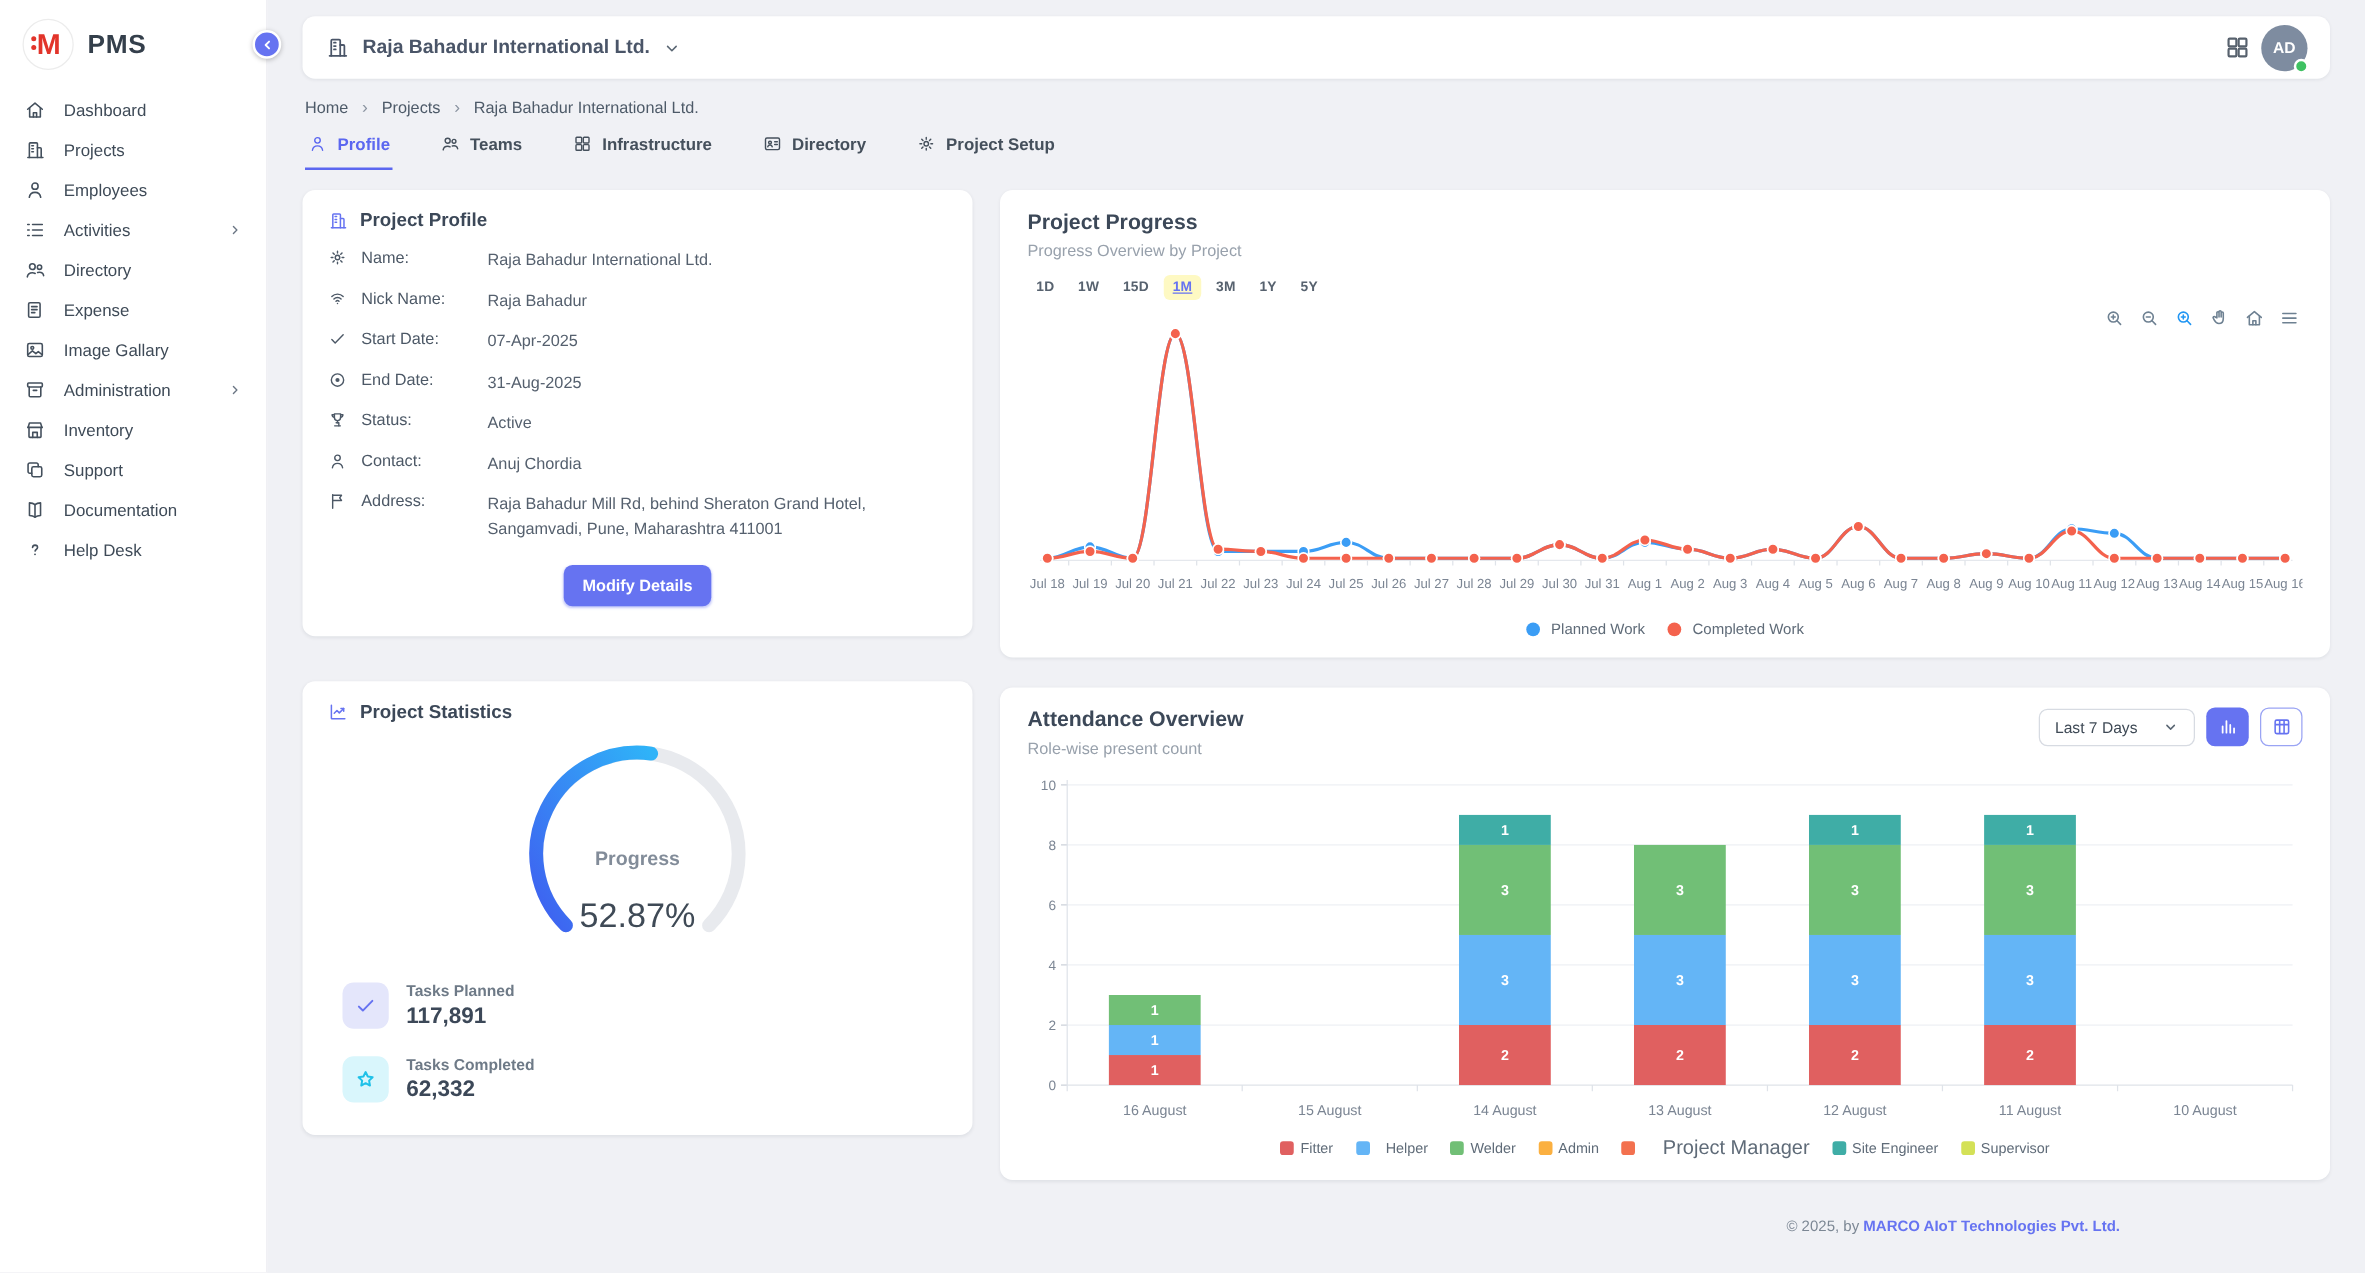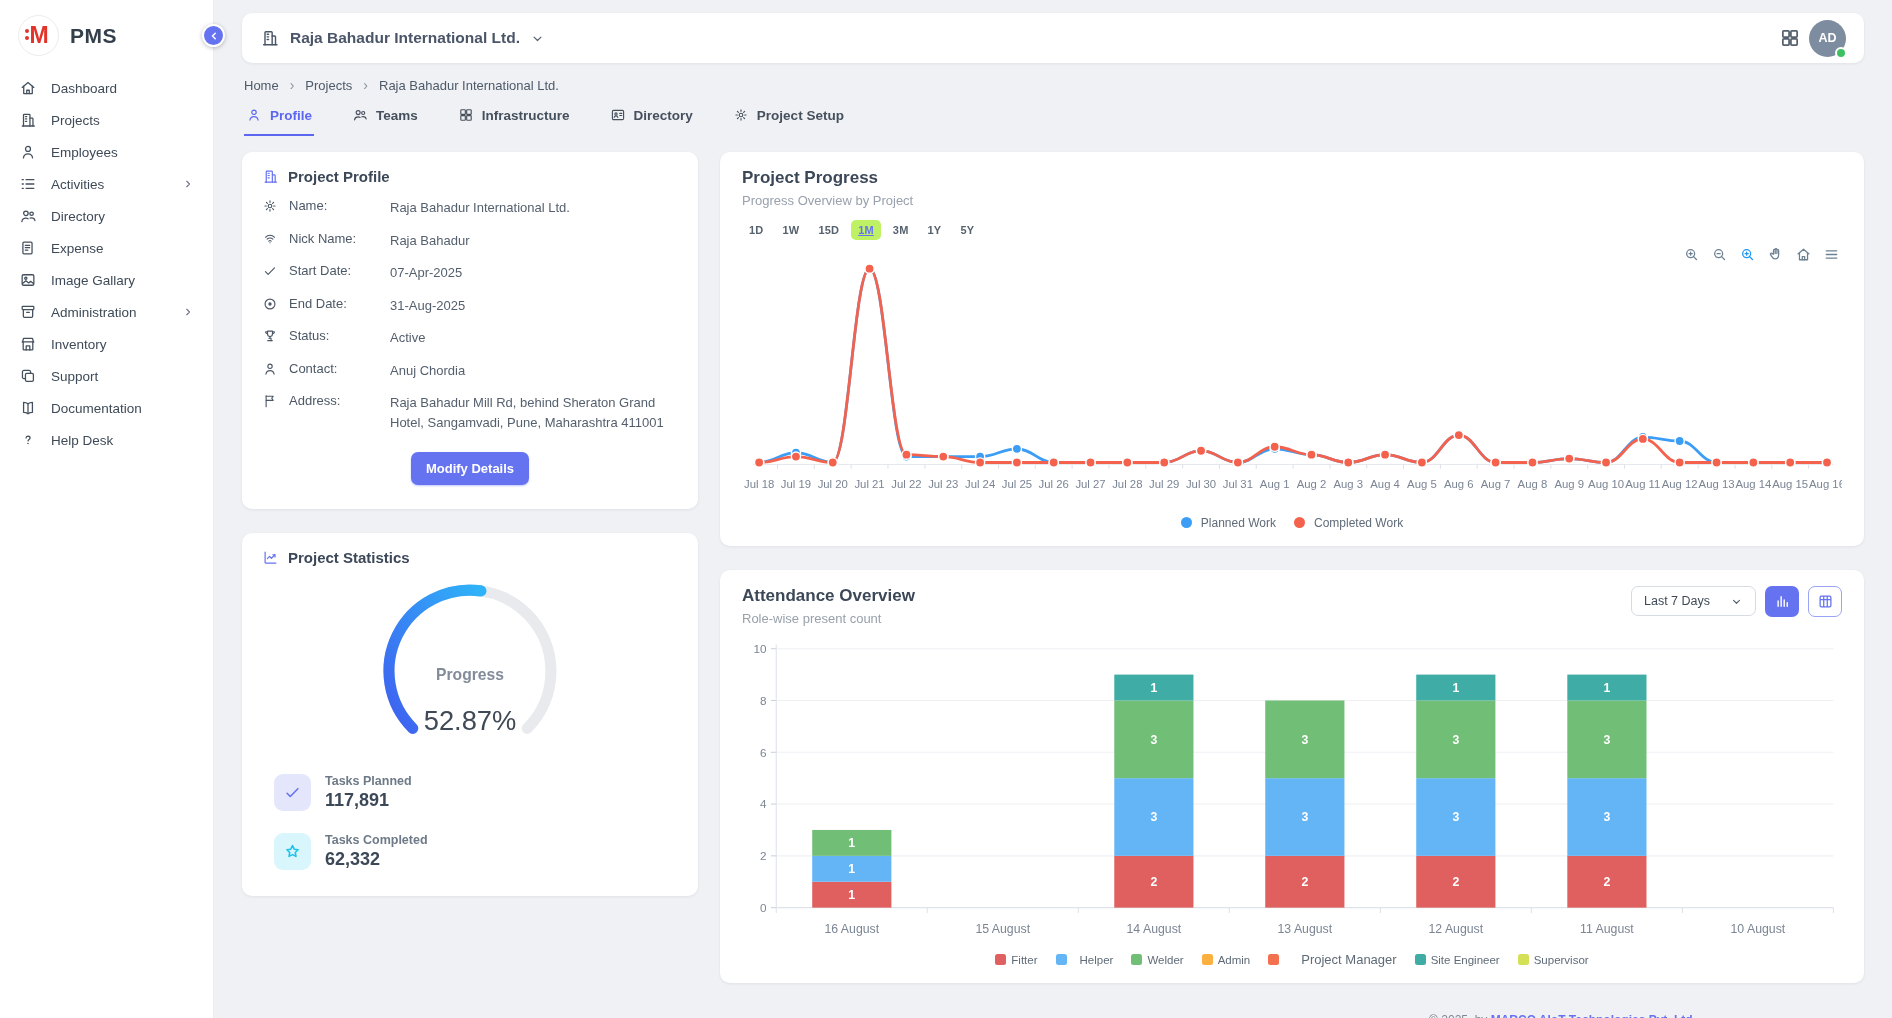--- a/index.html
+++ b/index.html
@@ -52,21 +52,21 @@
   .crumb.current { color:#5d6max976; cursor:default; }
   .crumb-sep { color:#8a93a0; font-size:14px; }
 
   .tabs { display:flex; gap:36px; margin:4px 2px 0; }
   .tab { display:flex; align-items:center; gap:8px; font-size:13.5px; font-weight:600;
     color:#45505c; padding:10px 2px 11px; border-bottom:2px solid transparent; cursor:pointer; }
   .tab svg { width:16px; height:16px; }
   .tab.active { color:#5b67f0; border-bottom-color:#5b67f0; }
 
   .content { display:flex; gap:22px; margin-top:16px; align-items:flex-start; }
-  .col-left { width:456px; flex-shrink:0; display:flex; flex-direction:column; gap:24px;justify-content:center; }
+  .col-left { width:536px; flex-shrink:0; display:flex; flex-direction:column; gap:36px;justify-content:center; }
   .col-right { flex:1; display:flex; flex-direction:column; gap:24px; min-width:0; }
 
   .card-title { display:flex; align-items:center; gap:9px; font-size:15px; font-weight:700; color:#3c4858; }
   .card-title svg { width:17px; height:17px; color:#6673f1; flex-shrink:0; }
 
   
   .profile-card { padding:16px 20px 18px; }
   .field-row { display:flex; align-items:flex-start; gap:11px; margin-top:13px; font-size:13px; }
   .field-row svg { width:16px; height:16px; color:#4c5866; flex-shrink:0; margin-top:0; }
   .field-label { width:90px; flex-shrink:0; color:#4c5866; }
@@ -85,21 +85,21 @@
   .stat-title { font-size:12.5px; font-weight:700; color:#6e7a87; }
   .stat-value { font-size:18px; font-weight:600; color:#3c4858; margin-top:2px; }
 
   
   .progress-card { padding:16px 22px 12px; position:relative; }
   .pp-title { font-size:17px; font-weight:700; color:#3c4858; }
   .pp-sub { font-size:13px; color:#98a1ac; margin-top:5px; }
   .range-row { display:flex; gap:5px; margin-top:12px; align-items:center; }
   .range-btn { font-size:11px; font-weight:700; color:#57626f; padding:4px 7px; border-radius:5px;
     cursor:pointer; letter-spacing:.2px; }
-  .range-btn.active { color:#6673f1; background:#bef264;text-decoration:underline; }
+  .range-btn.active { color:#6673f1; background:#fef9c3;text-decoration:underline; }
   .chart-toolbar { position:absolute; right:24px; top:94px; display:flex; gap:11px; align-items:center; }
   .tool-ic { width:17px; height:17px; color:#6e8192; cursor:pointer; }
   .tool-ic.active { color:#2196f3; }
   .linechart-box { margin-top:4px; }
   .legend-row { display:flex; justify-content:center; gap:18px; padding:2px 0 4px; }
   .legend-item { display:flex; align-items:center; gap:9px; font-size:12px; color:#5f6b78; cursor:pointer; }
   .legend-dot { width:11px; height:11px; border-radius:50%; }
   .legend-sq { width:11px; height:11px; border-radius:2.5px; }
 
   
@@ -759,21 +759,21 @@
        <span>Helper</span>
               </span>
               <span class="legend-item" style="gap:5px;font-size:11.5px">
        <span class="legend-sq" style="background:#71bf76"></span>
        <span>Welder</span>
               </span>
               <span class="legend-item" style="gap:5px;font-size:11.5px">
        <span class="legend-sq" style="background:#fbb040"></span>
        <span>Admin</span>
               </span>
-              <span class="legend-item" style="gap:22px;font-size:13px">
+              <span class="legend-item" style="gap:22px;font-size:16px">
        <span class="legend-sq" style="background:#f3714f"></span>
        <span>Project Manager</span>
               </span>
               <span class="legend-item" style="gap:5px;font-size:11.5px">
        <span class="legend-sq" style="background:#3fada6"></span>
        <span>Site Engineer</span>
               </span>
               <span class="legend-item" style="gap:5px;font-size:11.5px">
        <span class="legend-sq" style="background:#d4e157"></span>
        <span>Supervisor</span>

